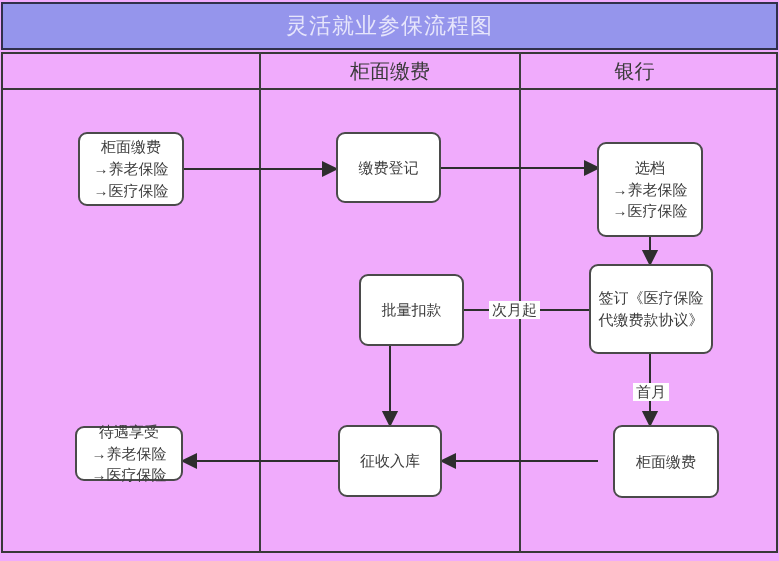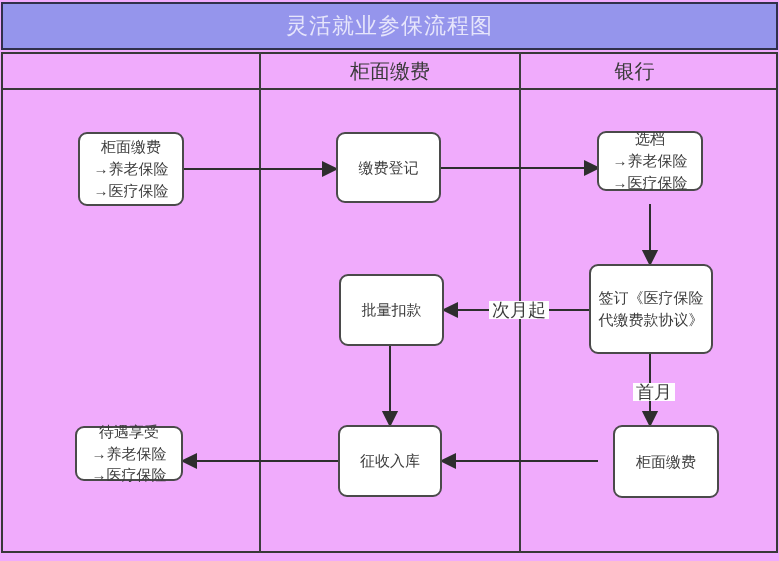--- a/index.html
+++ b/index.html
@@ -31,29 +31,29 @@
   .lane-label.l3 { left:521px; width:227px; }
   .edges { position:absolute; left:0; top:0; z-index:2; }
   .node {
     position:absolute; box-sizing:border-box; background:#ffffff;
     border:2px solid #4a4a4a; border-radius:9px; z-index:3;
     display:flex; flex-direction:column; align-items:center; justify-content:center;
     font-size:15px; line-height:1.45; color:#3c3c3c; text-align:center;
   }
   .n-enroll   { left:78px;  top:132px; width:106px; height:74px; }
   .n-payreg   { left:336px; top:132px; width:105px; height:71px; }
-  .n-select   { left:597px; top:131px; width:106px; height:60px; }
+  .n-select   { left:597px; top:142px; width:106px; height:95px; }
   .n-sign     { left:589px; top:264px; width:124px; height:90px; }
-  .n-batch    { left:339px; top:274px; width:105px; height:72px; }
+  .n-batch    { left:359px; top:274px; width:105px; height:72px; }
   .n-counter  { left:597px; top:425px; width:106px; height:73px;margin-left:16px; }
   .n-collect  { left:338px; top:425px; width:104px; height:72px; }
   .n-benefit  { left:75px;  top:426px; width:108px; height:55px; }
   .edge-label {
     position:absolute; background:#fefefe; color:#3c3c3c;
-    font-size:18px; line-height:18px; padding:0 3px; z-index:4;
+    font-size:15px; line-height:18px; padding:0 3px; z-index:4;
   }
   .lbl-nextmonth { left:489px; top:301px; }
   .lbl-firstmonth{ left:633px; top:383px; }
 </style>
 </head>
 <body>
 
 <div class="canvas">
 
   <div class="title-bar">

